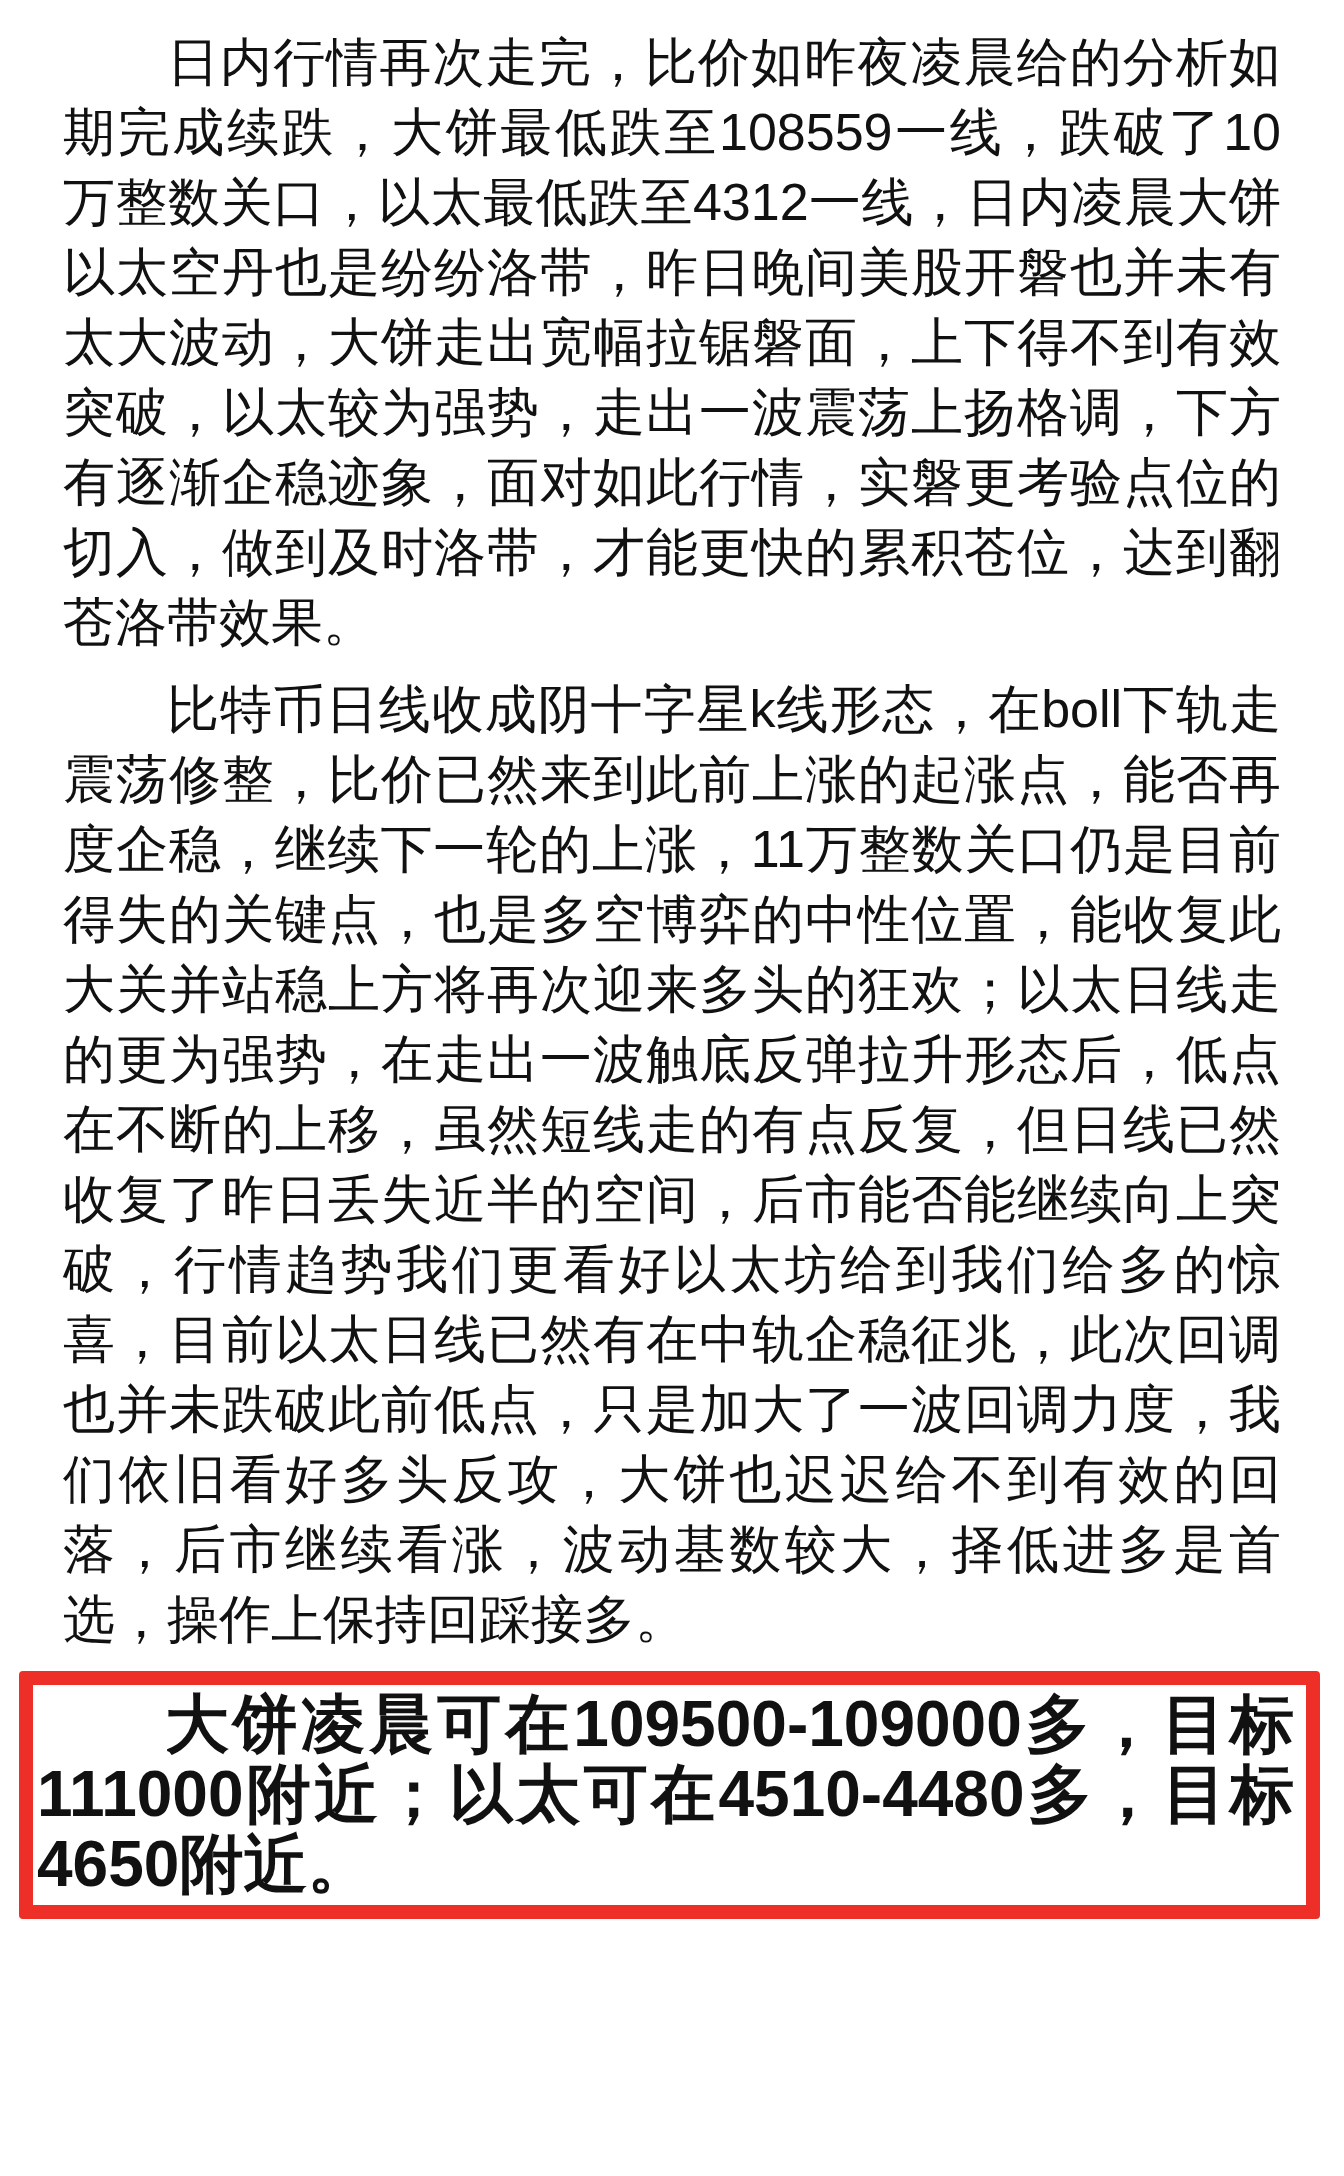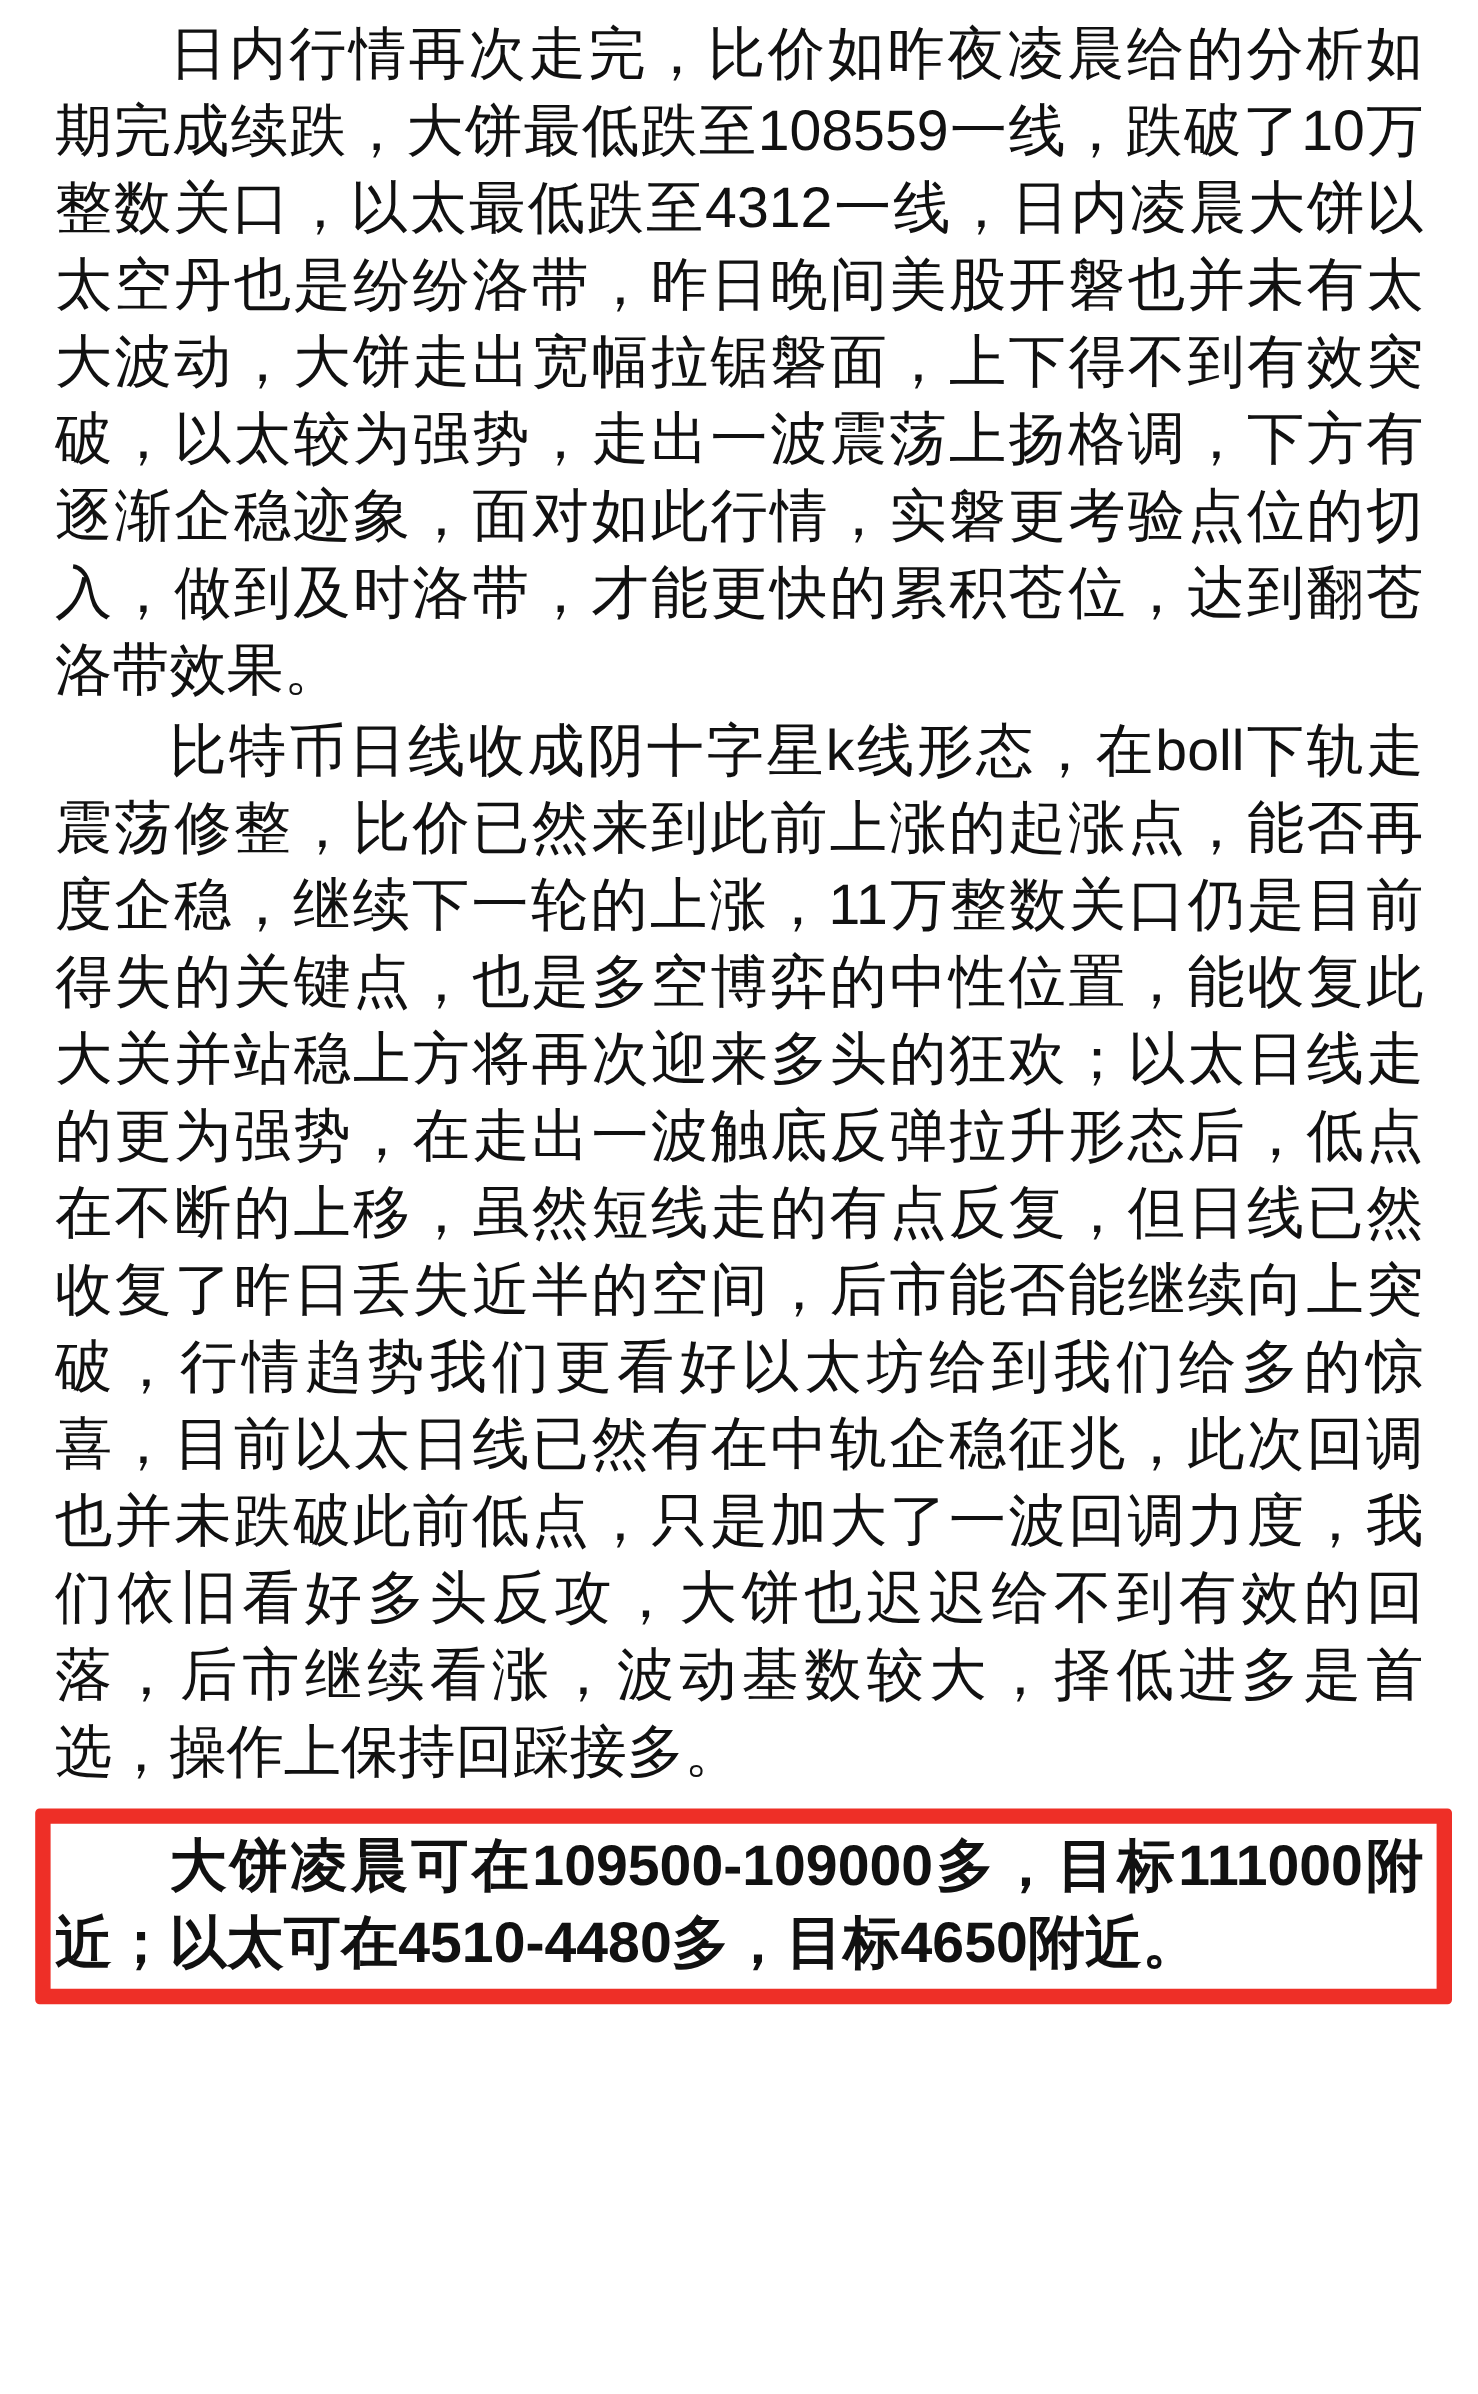--- a/index.html
+++ b/index.html
@@ -40,29 +40,29 @@
   .arrow-overlay {
     position:absolute; left:0; top:0; width:1344px; height:226px;
     pointer-events:none;
   }
   
   .post-body {
     padding:10px 46px 0 46px;
     font-size:52px; line-height:70px;
     text-align:justify;
   }
-  .post-body p { margin:4px; text-indent:2em; }
+  .post-body p { margin:17px; text-indent:2em; }
   
   .signal-box {
     box-sizing:border-box;
-    margin:16px 24px 0 32px;
+    margin:16px 24px 0 19px;
     border:14px solid var(--red);
     border-radius:4px;
     padding:4px 12px 6px 4px;
-    font-size:52px; line-height:70px; font-weight:700;
+    font-size:64px; line-height:70px; font-weight:700;
     text-align:justify;
   }
   .signal-box p { margin:0; text-indent:2em; }
 </style>
 </head>
 <body>
 
 <div>
 
 

